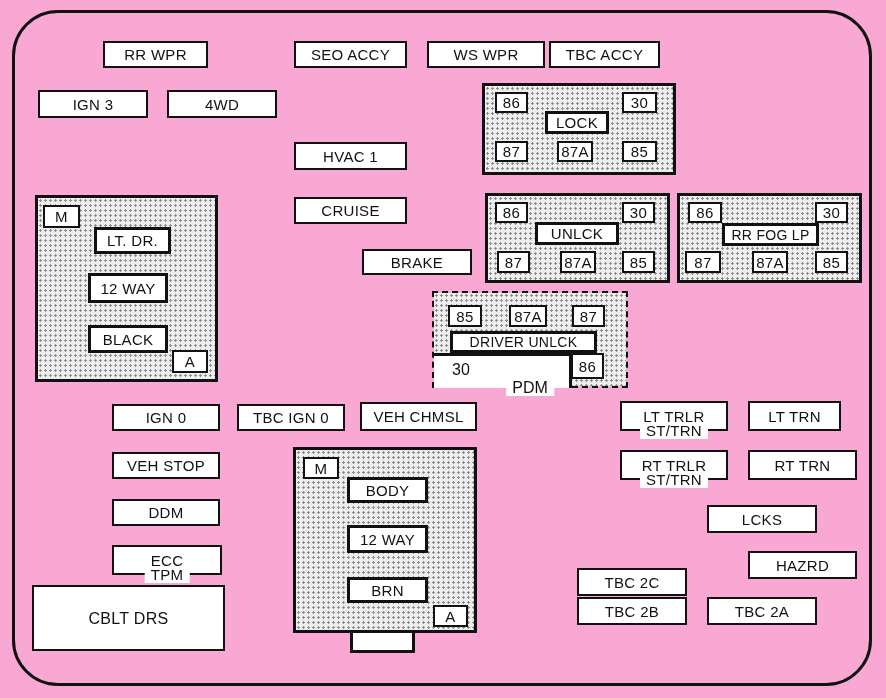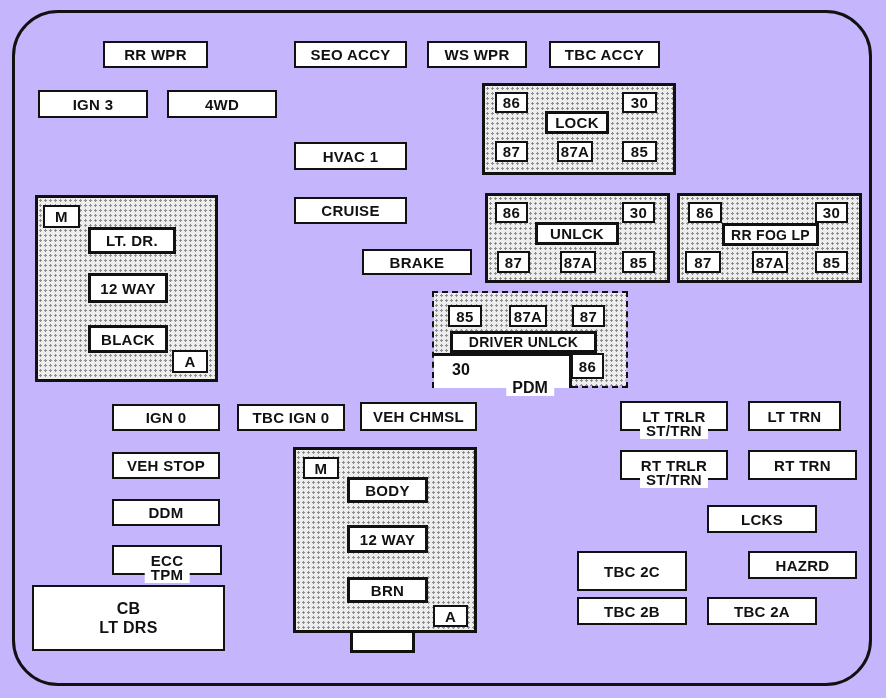--- a/index.html
+++ b/index.html
@@ -1,31 +1,31 @@
 <!DOCTYPE html>
 <html><head>
 <meta charset="utf-8">
 <style>
   * { margin:0; padding:0; box-sizing:border-box; }
   html,body { background:#fff; }
   #root {
-    position:relative; width:886px; height:698px; background:#c4b5fd;
-    font-family:"Liberation Sans", sans-serif; font-weight:bold; color:#111;
+    position:relative; width:886px; height:698px; background:#f9a8d4;
+    font-family:"Liberation Sans", sans-serif; font-weight:normal; color:#111;
   }
   .frame {
     position:absolute; left:12px; top:10px; width:860px; height:676px;
     border:3px solid #111; border-radius:46px;
   }
   .box {
     position:absolute; border:2px solid #111; background:#fff;
     display:flex; align-items:center; justify-content:center;
     font-size:15px; letter-spacing:.3px; text-align:center; z-index:3;
   }
   .b3 { border-width:3px; }
-  .col { flex-direction:column; line-height:19px; }
+  .col { flex-direction:row; line-height:19px; }
   .stip {
     position:absolute; border:3px solid #111; z-index:1;
     background-color:#ededed;
     background-image:radial-gradient(#8d8d8d 1px, transparent 1.3px);
     background-size:5px 5px;
   }
   .stip .box { z-index:2; }
   .pdm { position:absolute; border:2px dashed #111; z-index:1; }
   .pdm-fill {
     position:absolute; inset:0;
@@ -46,21 +46,21 @@
   .tab { z-index:0; border-width:3px; }
 </style>
 </head>
 <body>
 
 <div id="root">
   <div class="frame"></div>
 
   <div class="box" style="left:103px;top:41px;width:105px;height:27px">RR WPR</div>
   <div class="box" style="left:294px;top:41px;width:113px;height:27px">SEO ACCY</div>
-  <div class="box" style="left:427px;top:41px;width:100px;height:27px">WS WPR</div>
+  <div class="box" style="left:427px;top:41px;width:118px;height:27px">WS WPR</div>
   <div class="box" style="left:549px;top:41px;width:111px;height:27px">TBC ACCY</div>
 
   <div class="box" style="left:38px;top:90px;width:110px;height:28px">IGN 3</div>
   <div class="box" style="left:167px;top:90px;width:110px;height:28px">4WD</div>
   <div class="box" style="left:294px;top:142px;width:113px;height:28px">HVAC 1</div>
   <div class="box" style="left:294px;top:197px;width:113px;height:27px">CRUISE</div>
   <div class="box" style="left:362px;top:249px;width:110px;height:26px">BRAKE</div>
 
   <div class="stip" style="left:482px;top:83px;width:194px;height:92px">
     <div class="box" style="left:10px;top:6px;width:33px;height:21px">86</div>
@@ -97,21 +97,21 @@
     <div class="box b3" style="left:16px;top:38px;width:147px;height:22px;font-size:14px">DRIVER UNLCK</div>
     <div class="notch" style="left:0;top:60px;width:138px;height:35px">
       <span class="plain" style="left:18px;top:5px">30</span>
     </div>
     <div class="box" style="left:137px;top:60px;width:33px;height:26px">86</div>
     <span class="hang" style="font-size:16px">PDM</span>
   </div>
 
   <div class="stip" style="left:35px;top:195px;width:183px;height:187px">
     <div class="box" style="left:5px;top:7px;width:37px;height:23px">M</div>
-    <div class="box b3" style="left:50px;top:29px;width:88px;height:27px">LT. DR.</div>
+    <div class="box b3" style="left:56px;top:29px;width:77px;height:27px">LT. DR.</div>
     <div class="box b3" style="left:50px;top:75px;width:80px;height:30px">12 WAY</div>
     <div class="box b3" style="left:50px;top:127px;width:80px;height:28px">BLACK</div>
     <div class="box" style="left:134px;top:152px;width:36px;height:23px">A</div>
   </div>
 
   <div class="box" style="left:112px;top:404px;width:108px;height:27px">IGN 0</div>
   <div class="box" style="left:237px;top:404px;width:108px;height:27px">TBC IGN 0</div>
   <div class="box" style="left:360px;top:402px;width:117px;height:29px">VEH CHMSL</div>
   <div class="box" style="left:112px;top:499px;width:108px;height:27px">DDM</div>
   <div class="box" style="left:112px;top:452px;width:108px;height:27px">VEH STOP</div>
@@ -139,17 +139,17 @@
   </div>
   <div class="box" style="left:748px;top:401px;width:93px;height:30px">LT TRN</div>
   <div class="box" style="left:620px;top:450px;width:108px;height:30px">
     <span>RT TRLR</span>
     <span class="hang">ST/TRN</span>
   </div>
   <div class="box" style="left:748px;top:450px;width:109px;height:30px">RT TRN</div>
 
   <div class="box" style="left:707px;top:505px;width:110px;height:28px">LCKS</div>
 
-  <div class="box" style="left:577px;top:551px;width:110px;height:40px">TBC 2C</div>
+  <div class="box" style="left:577px;top:568px;width:110px;height:28px">TBC 2C</div>
   <div class="box" style="left:748px;top:551px;width:109px;height:28px">HAZRD</div>
   <div class="box" style="left:577px;top:597px;width:110px;height:28px">TBC 2B</div>
   <div class="box" style="left:707px;top:597px;width:110px;height:28px">TBC 2A</div>
 </div>
 
 </body></html>

